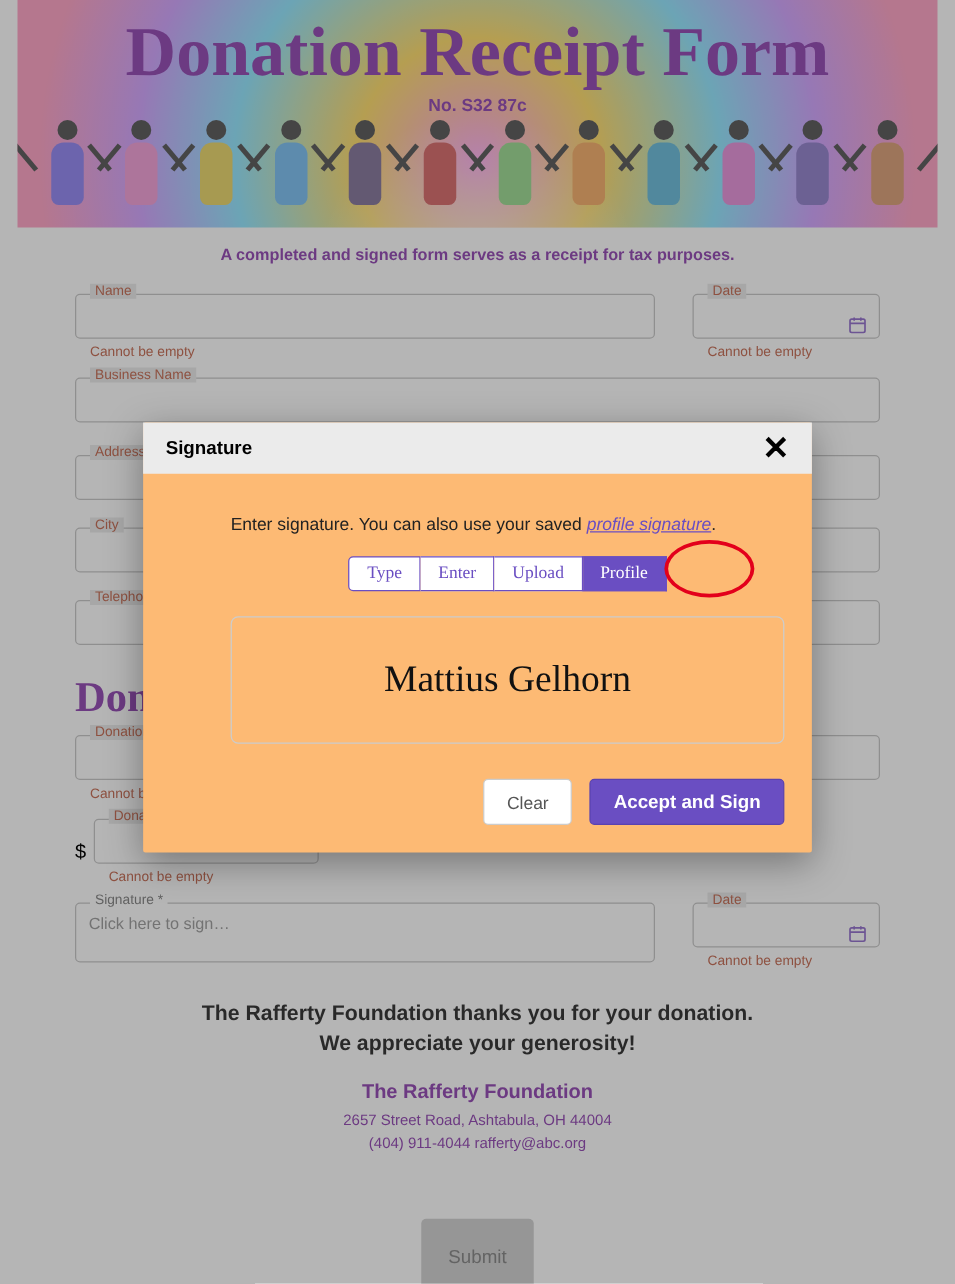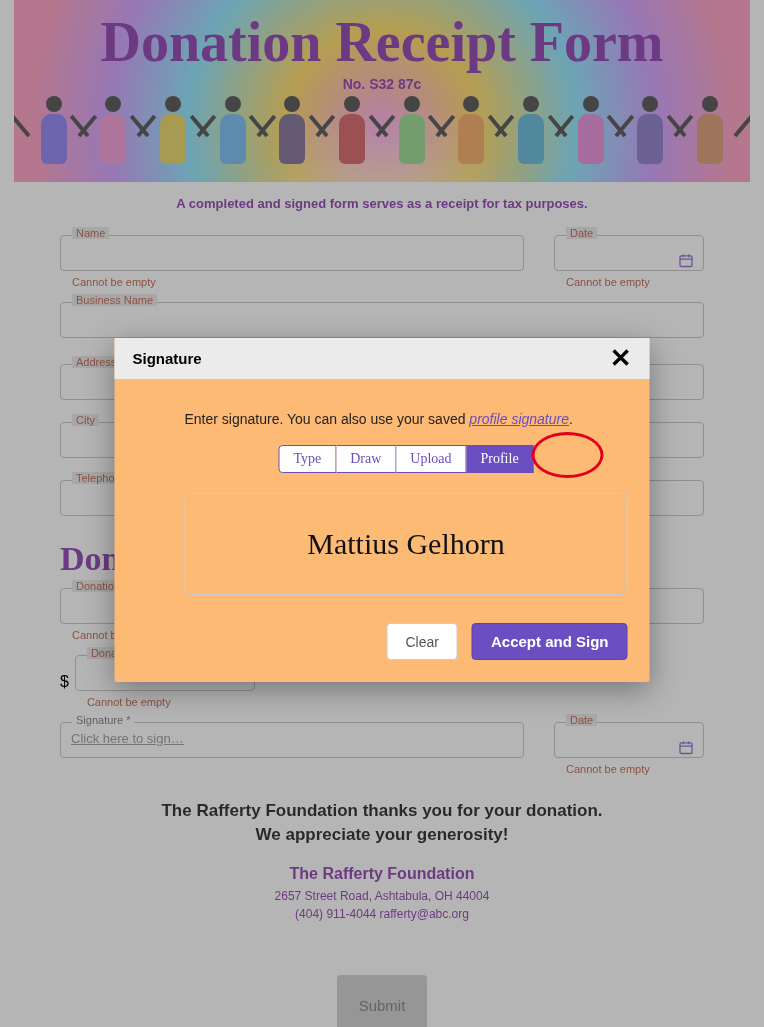--- a/index.html
+++ b/index.html
@@ -98,22 +98,22 @@
     padding:10px 0 0 40px;
   }
 
   .don-row1 { display:flex; gap:30px; padding:0 40px; margin-top:10px;}
   .don-row2 { display:flex; gap:30px; padding:0 40px; margin-top:14px; align-items:center;}
   .dollar { font-size:16px; margin-right:-24px; z-index:1;}
   .sig-row { display:flex; gap:30px; padding:0 40px; margin-top:14px;}
   .sig-field { flex:1; position:relative; }
   .sig-field label { position:absolute; top:-8px; left:12px; font-size:11px; color:#666; background:#fff; padding:0 4px;}
   .sig-field .sigbox {
-    width:100%; height:36px; border:1px solid #bbb; border-radius:4px;
-    padding:8px 10px; font-size:13px; color:#888;text-decoration:underline;
+    width:100%; height:48px; border:1px solid #bbb; border-radius:4px;
+    padding:8px 10px; font-size:13px; color:#888;
   }
 
   .thanks { text-align:center; font-weight:bold; font-size:17px; margin-top:24px; line-height:1.4;}
   .footer-org { text-align:center; color:#7b1fa2; font-weight:bold; font-size:16px; margin-top:18px;}
   .footer-addr{ text-align:center; color:#7b1fa2; font-size:12px; margin-top:6px;}
   .footer-phone{text-align:center; color:#7b1fa2; font-size:12px; margin-top:4px;}
 
   .submit-wrap { text-align:center; margin-top:54px;}
   .submit-btn {
     display:inline-block; padding:22px 22px;
@@ -384,21 +384,21 @@
   <div class="modal-head">
     <span>Signature</span>
     <span class="close">✕</span>
   </div>
   <div class="modal-body">
     <div class="modal-desc">
       <span>Enter signature. You can also use your saved </span><a href="#">profile signature</a><span>.</span>
     </div>
     <div class="tabs">
       <div class="tab">Type</div>
-      <div class="tab">Draw</div>
+      <div class="tab">Enter</div>
       <div class="tab">Upload</div>
       <div class="tab active">Profile</div>
       <div class="circle-highlight"></div>
     </div>
     <div class="sig-canvas">Mattius Gelhorn</div>
     <div class="modal-actions">
       <button class="btn-clear">Clear</button>
       <button class="btn-accept">Accept and Sign</button>
     </div>
   </div>

